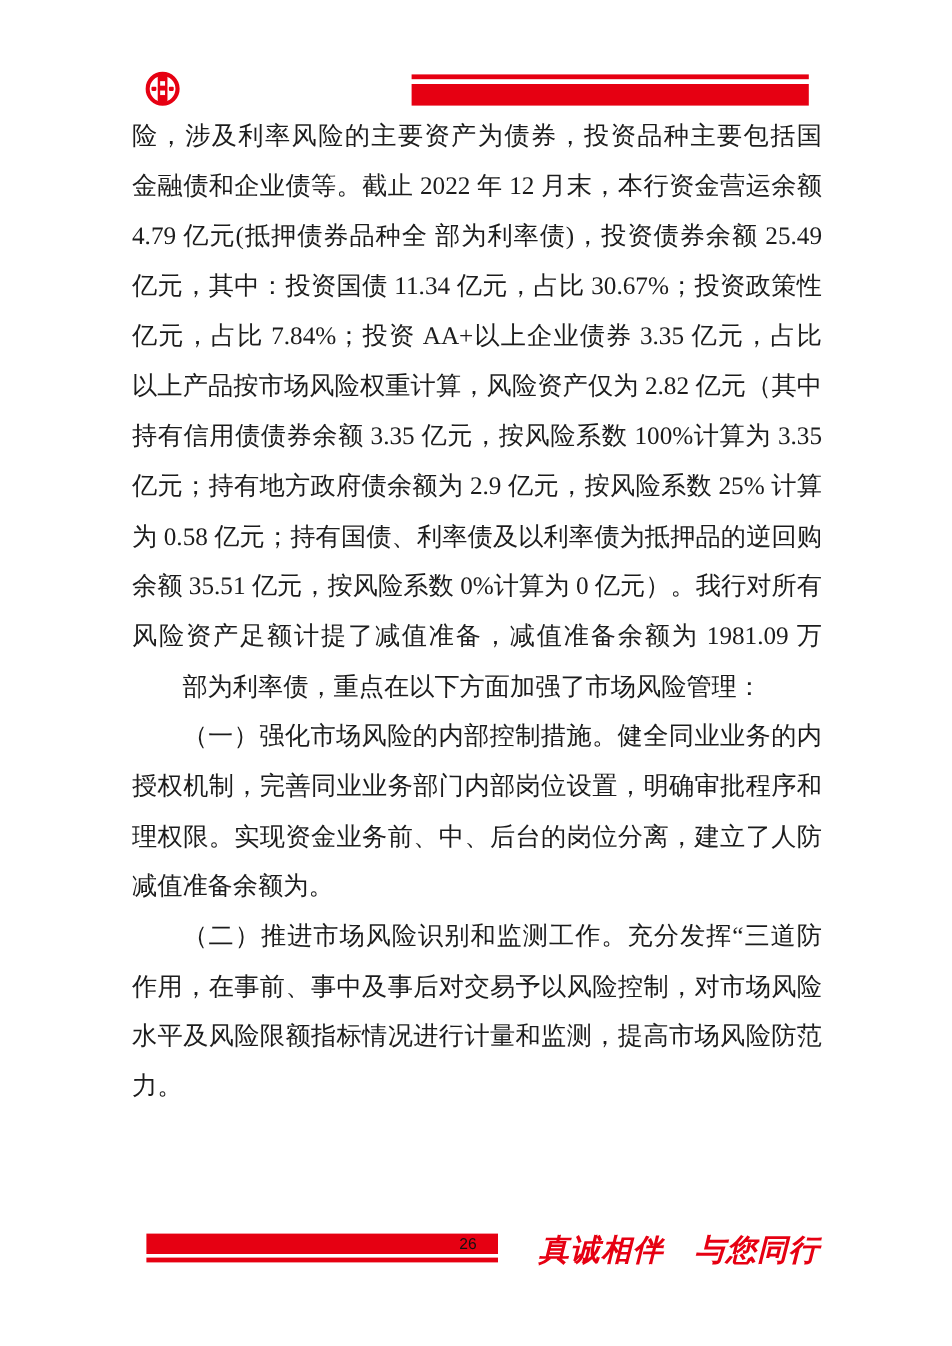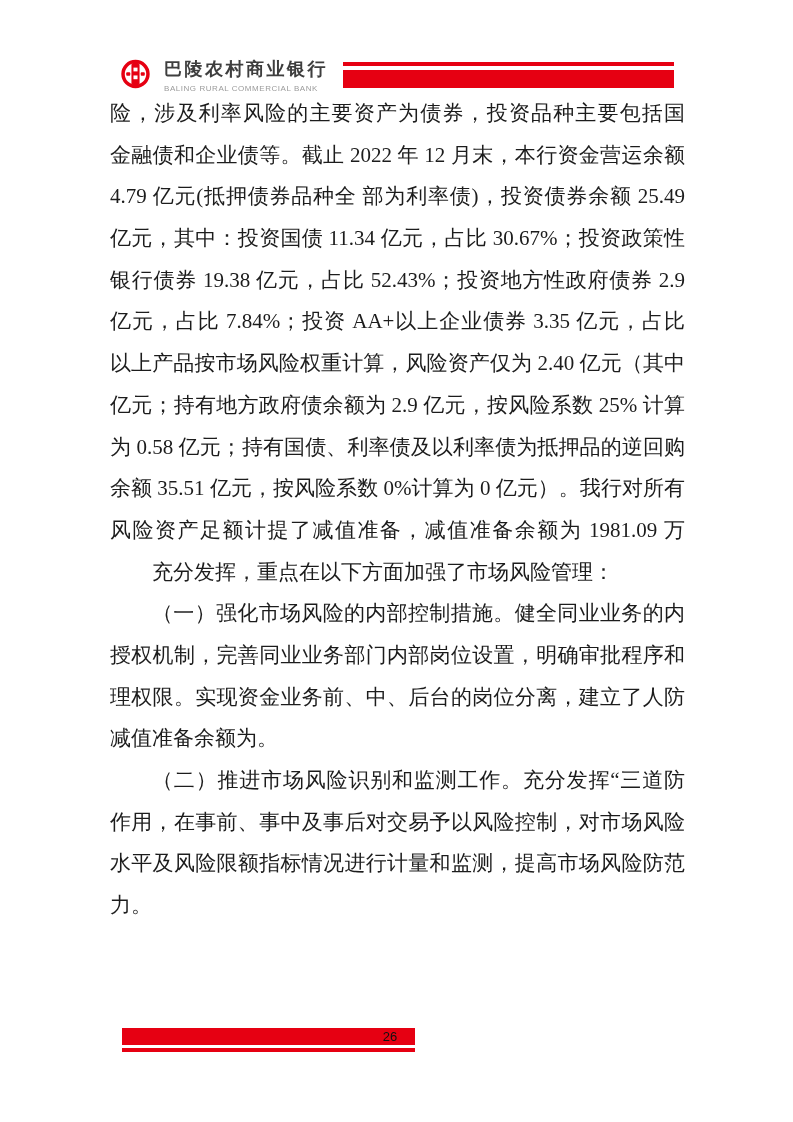--- a/index.html
+++ b/index.html
@@ -143,48 +143,45 @@
     <svg viewBox="0 0 100 100" width="29" height="30" aria-hidden="true">
       <circle cx="50" cy="50" r="43" fill="none" stroke="#e60012" stroke-width="12"></circle>
       <rect x="36" y="12" width="28" height="76" rx="6" fill="#e60012"></rect>
       <rect x="43" y="28" width="14" height="13" fill="#ffffff"></rect>
       <rect x="43" y="55" width="14" height="13" fill="#ffffff"></rect>
       <rect x="18" y="44" width="14" height="12" rx="3" fill="#e60012"></rect>
       <rect x="68" y="44" width="14" height="12" rx="3" fill="#e60012"></rect>
     </svg>
   </div>
 
-  <div class="bank-names">
-    <div class="bank-name-cn">巴陵农村商业银行</div>
-    <div class="bank-name-en">BALING RURAL COMMERCIAL BANK</div>
-  </div>
 
   <div class="header-thin-bar"></div>
   <div class="header-thick-bar"></div>
 
   <div class="content">
     <div class="line full">险，涉及利率风险的主要资产为债券，投资品种主要包括国债、</div>
     <div class="line full">金融债和企业债等。截止 2022 年 12 月末，本行资金营运余额</div>
     <div class="line full">4.79 亿元(抵押债券品种全 部为利率债)，投资债券余额 25.49</div>
     <div class="line full">亿元，其中：投资国债 11.34 亿元，占比 30.67%；投资政策性</div>
-    <div class="line full">银行债券 19.38 亿元，占比 52.43%；投资地方性政府债券 2.9</div>
     <div class="line full">亿元，占比 7.84%；投资 AA+以上企业债券 3.35 亿元，占比 9.06%。</div>
-    <div class="line full">以上产品按市场风险权重计算，风险资产仅为 2.40 亿元（其中</div>
+    <div class="line full">以上产品按市场风险权重计算，风险资产仅为 2.82 亿元（其中</div>
+    <div class="line full">持有信用债债券余额 3.35 亿元，按风险系数 100%计算为 3.35</div>
     <div class="line full">亿元；持有地方政府债余额为 2.9 亿元，按风险系数 25% 计算</div>
     <div class="line full">为 0.58 亿元；持有国债、利率债及以利率债为抵押品的逆回购</div>
     <div class="line full">余额 35.51 亿元，按风险系数 0%计算为 0 亿元）。我行对所有</div>
     <div class="line full">风险资产足额计提了减值准备，减值准备余额为 1981.09 万元。</div>
-    <div class="line indent">充分发挥，重点在以下方面加强了市场风险管理：</div>
+    <div class="line indent">部为利率债，重点在以下方面加强了市场风险管理：</div>
     <div class="line indent full">（一）强化市场风险的内部控制措施。健全同业业务的内部</div>
     <div class="line full">授权机制，完善同业业务部门内部岗位设置，明确审批程序和办</div>
     <div class="line full">理权限。实现资金业务前、中、后台的岗位分离，建立了人防机</div>
     <div class="line">减值准备余额为。</div>
     <div class="line indent full">（二）推进市场风险识别和监测工作。充分发挥“三道防线”</div>
     <div class="line full">作用，在事前、事中及事后对交易予以风险控制，对市场风险的</div>
     <div class="line full">水平及风险限额指标情况进行计量和监测，提高市场风险防范能</div>
     <div class="line">力。</div>
   </div>
 
   <div class="footer-thick-bar"></div>
   <div class="footer-thin-bar"></div>
   <div class="page-number">26</div>
+  <div class="slogan">真诚相伴　与您同行</div>
 
 </div>
 
 </body></html>

